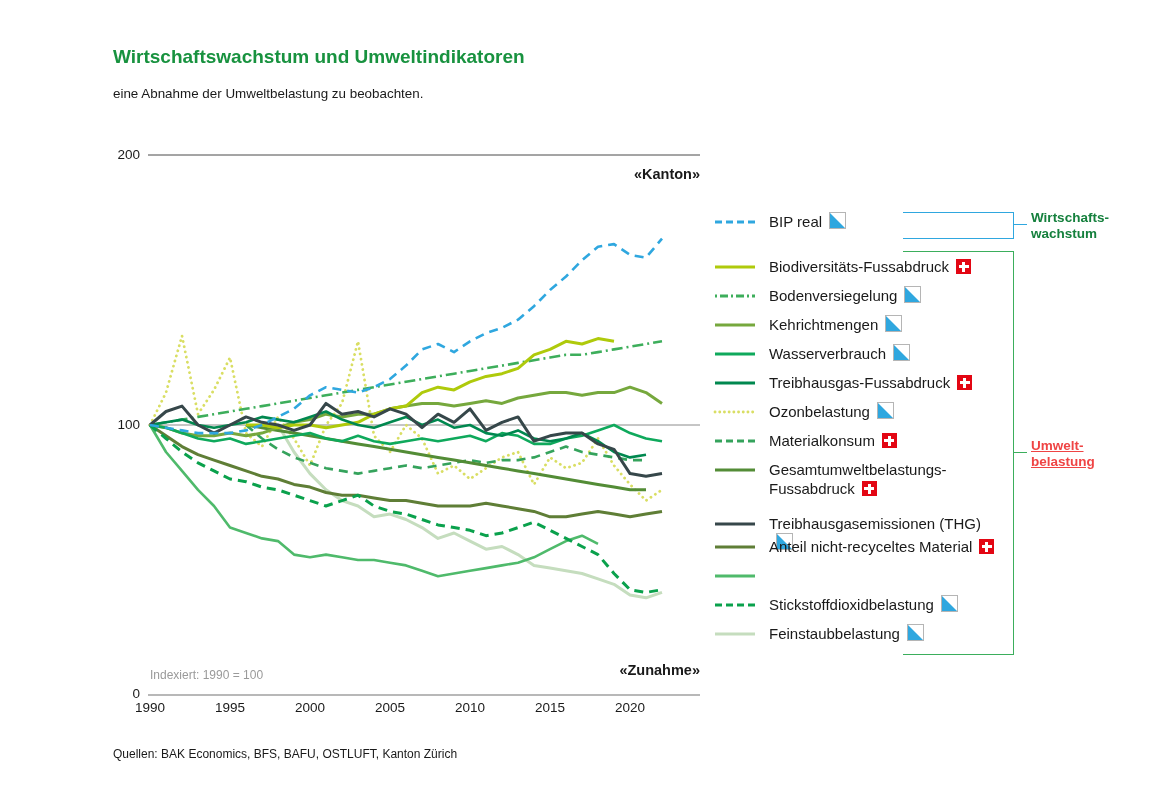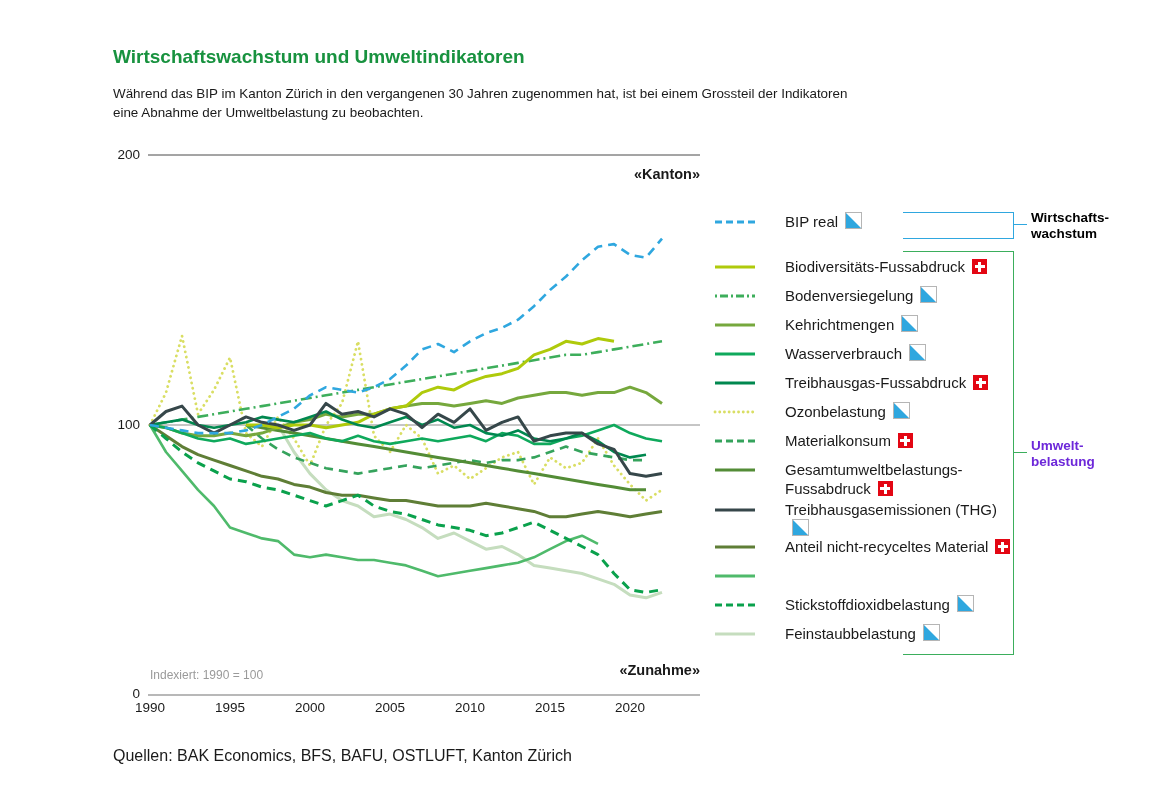--- a/index.html
+++ b/index.html
@@ -10,41 +10,41 @@
   #subtitle{left:113px;top:84px;font-size:13.4px;line-height:1.42;color:#1a1a1a;}
   .ylabel{font-size:13.5px;text-align:right;width:40px;}
   #ylab-200{left:100px;top:147px;}
   #ylab-100{left:100px;top:417px;}
   #ylab-0{left:100px;top:686px;}
   .dirlabel{font-size:14.5px;font-weight:bold;width:200px;text-align:right;left:500px;}
   #zunahme{top:166px;}
   #abnahme{top:662px;}
   #index-note{left:150px;top:668px;font-size:12px;color:#9a9a9a;}
   #xticks span{position:absolute;top:700px;font-size:13.5px;transform:translateX(-50%);}
-  #source{left:113px;top:747px;font-size:16px;}
+  #source{left:113px;top:747px;font-size:12px;}
   #chart-svg{left:0;top:0;}
   
-  .legend-row{position:absolute;left:713px;display:flex;align-items:flex-start;gap:28px;}
+  .legend-row{position:absolute;left:713px;display:flex;align-items:flex-start;gap:12px;}
   .legend-row .swatch{margin-top:6px;flex:0 0 auto;}
   .legend-label{font-size:15px;line-height:19px;max-width:236px;display:inline-block;}
   .flag{display:inline-block;width:15px;height:15px;margin-left:7px;vertical-align:-2px;position:relative;}
   .flag-zh{background:linear-gradient(to top right,#2FA7DF 49.5%,#ffffff 50.5%);border:1px solid #b5b5b5;}
   .flag-ch{background:#E30613;}
   .flag-ch .c-v{position:absolute;left:6px;top:2.5px;width:3px;height:10px;background:#fff;}
   .flag-ch .c-h{position:absolute;left:2.5px;top:6px;width:10px;height:3px;background:#fff;}
   
   .bracket{position:absolute;left:903px;width:110px;}
   #bracket-economy{top:212px;height:25px;border:1.5px solid #2FA7DF;border-left:none;}
   #bracket-environment{top:251px;height:402px;border:1.5px solid #3BAE5C;border-left:none;}
   .btick{position:absolute;left:1014px;height:0;width:13px;}
   #btick-economy{top:224px;border-top:1.5px solid #2FA7DF;}
   #btick-environment{top:452px;border-top:1.5px solid #3BAE5C;}
   .gl{position:absolute;left:1031px;font-size:13.5px;font-weight:bold;line-height:1.18;}
-  #grouplab-economy{top:210px;color:#000000;}
-  #grouplab-environment{top:438px;color:#6d28d9;}
+  #grouplab-economy{top:210px;color:#15803d;}
+  #grouplab-environment{top:438px;color:#ef4444;text-decoration:underline;}
 </style>
 </head>
 <body>
 
 <div>
 
   <svg id="chart-svg" class="abs" width="1152" height="790" viewBox="0 0 1152 790">
     <line x1="148" y1="155" x2="700" y2="155" stroke="#4a4a4a" stroke-width="1"></line>
     <line x1="148" y1="425" x2="700" y2="425" stroke="#8c8c8c" stroke-width="1"></line>
     <line x1="148" y1="695" x2="700" y2="695" stroke="#b8b8b8" stroke-width="2"></line>
@@ -61,21 +61,20 @@
         <polyline points="246.0,425.0 262.0,425.0 278.0,427.7 294.0,425.0 310.0,425.0 326.0,427.7 342.0,425.0 358.0,422.3 374.0,414.2 390.0,408.8 406.0,406.1 422.0,392.6 438.0,387.2 454.0,389.9 470.0,381.8 486.0,376.4 502.0,373.7 518.0,368.3 534.0,354.8 550.0,349.4 566.0,341.3 582.0,344.0 598.0,338.6 614.0,341.3" fill="none" stroke="#AFCA0B" stroke-width="3" stroke-linecap="butt" stroke-linejoin="round"></polyline>
         <polyline points="150.0,425.0 166.0,427.7 182.0,433.1 198.0,438.5 214.0,441.2 230.0,438.5 246.0,443.9 262.0,441.2 278.0,438.5 294.0,435.8 310.0,433.1 326.0,438.5 342.0,441.2 358.0,435.8 374.0,441.2 390.0,443.9 406.0,441.2 422.0,438.5 438.0,441.2 454.0,438.5 470.0,435.8 486.0,441.2 502.0,433.1 518.0,435.8 534.0,443.9 550.0,443.9 566.0,438.5 582.0,435.8 598.0,430.4 614.0,425.0 630.0,433.1 646.0,438.5 662.0,441.2" fill="none" stroke="#0FA95C" stroke-width="2.6" stroke-linecap="butt" stroke-linejoin="round"></polyline>
         <polyline points="150.0,425.0 166.0,422.3 182.0,419.6 198.0,425.0 214.0,427.7 230.0,425.0 246.0,422.3 262.0,416.9 278.0,419.6 294.0,422.3 310.0,416.9 326.0,411.5 342.0,419.6 358.0,425.0 374.0,427.7 390.0,422.3 406.0,416.9 422.0,425.0 438.0,419.6 454.0,427.7 470.0,425.0 486.0,433.1 502.0,435.8 518.0,430.4 534.0,438.5 550.0,441.2 566.0,438.5 582.0,433.1 598.0,441.2 614.0,452.0 630.0,457.4 646.0,454.7" fill="none" stroke="#00884F" stroke-width="2.6" stroke-linecap="butt" stroke-linejoin="round"></polyline>
         <polyline points="150.0,425.0 166.0,411.5 182.0,406.1 198.0,425.0 214.0,433.1 230.0,425.0 246.0,416.9 262.0,422.3 278.0,425.0 294.0,430.4 310.0,425.0 326.0,403.4 342.0,414.2 358.0,411.5 374.0,416.9 390.0,408.8 406.0,414.2 422.0,427.7 438.0,414.2 454.0,422.3 470.0,408.8 486.0,430.4 502.0,422.3 518.0,416.9 534.0,441.2 550.0,435.8 566.0,433.1 582.0,433.1 598.0,443.9 614.0,449.3 630.0,473.6 646.0,476.3 662.0,473.6" fill="none" stroke="#36474A" stroke-width="3" stroke-linecap="butt" stroke-linejoin="round"></polyline>
         <polyline points="150.0,425.0 166.0,427.7 182.0,430.4 198.0,433.1 214.0,433.1 230.0,433.1 246.0,430.4 262.0,425.0 278.0,416.9 294.0,408.8 310.0,395.3 326.0,387.2 342.0,389.9 358.0,392.6 374.0,387.2 390.0,379.1 406.0,365.6 422.0,349.4 438.0,344.0 454.0,352.1 470.0,341.3 486.0,333.2 502.0,327.8 518.0,319.7 534.0,306.2 550.0,290.0 566.0,276.5 582.0,260.3 598.0,246.8 614.0,244.1 630.0,254.9 646.0,257.6 662.0,238.7" fill="none" stroke="#2FA7DF" stroke-width="2.6" stroke-dasharray="9 6" stroke-linecap="butt" stroke-linejoin="round"></polyline>
       </g>
   </svg>
 
   <div id="title" class="abs">Wirtschaftswachstum und Umweltindikatoren</div>
   <div id="subtitle" class="abs">
-    <div>Während das BIP im Kanton Zürich in den vergangenen 30 Jahren zugenommen hat, ist bei einem Grossteil der Indikatoren</div>
     <div>eine Abnahme der Umweltbelastung zu beobachten.</div>
   </div>
 
   <div id="ylab-200" class="abs ylabel">200</div>
   <div id="ylab-100" class="abs ylabel">100</div>
   <div id="ylab-0" class="abs ylabel">0</div>
   <div id="zunahme" class="abs dirlabel">«Kanton»</div>
   <div id="abnahme" class="abs dirlabel">«Zunahme»</div>
   <div id="index-note" class="abs">Indexiert: 1990 = 100</div>
   <div id="xticks">
@@ -136,21 +135,21 @@
           <line x1="2" y1="4" x2="42" y2="4" stroke="#35A35C" stroke-width="2.8" stroke-dasharray="7 4" stroke-linecap="butt"></line>
         </svg>
         <span class="legend-label">Materialkonsum<span class="flag flag-ch"><span class="c-v"></span><span class="c-h"></span></span></span>
       </div>
       <div class="legend-row" style="top: 460px;">
         <svg width="44" height="8" class="swatch">
           <line x1="2" y1="4" x2="42" y2="4" stroke="#538C36" stroke-width="3" stroke-linecap="butt"></line>
         </svg>
         <span class="legend-label">Gesamtumweltbelastungs-Fussabdruck<span class="flag flag-ch"><span class="c-v"></span><span class="c-h"></span></span></span>
       </div>
-      <div class="legend-row" style="top: 500px; justify-content: center;">
+      <div class="legend-row" style="top: 514px; justify-content: center;">
         <svg width="44" height="8" class="swatch">
           <line x1="2" y1="4" x2="42" y2="4" stroke="#36474A" stroke-width="3" stroke-linecap="butt"></line>
         </svg>
         <span class="legend-label">Treibhausgasemissionen (THG)<span class="flag flag-zh"></span></span>
       </div>
       <div class="legend-row" style="top: 537px;">
         <svg width="44" height="8" class="swatch">
           <line x1="2" y1="4" x2="42" y2="4" stroke="#5F7E36" stroke-width="3" stroke-linecap="butt"></line>
         </svg>
         <span class="legend-label">Anteil nicht-recyceltes Material<span class="flag flag-ch"><span class="c-v"></span><span class="c-h"></span></span></span>

